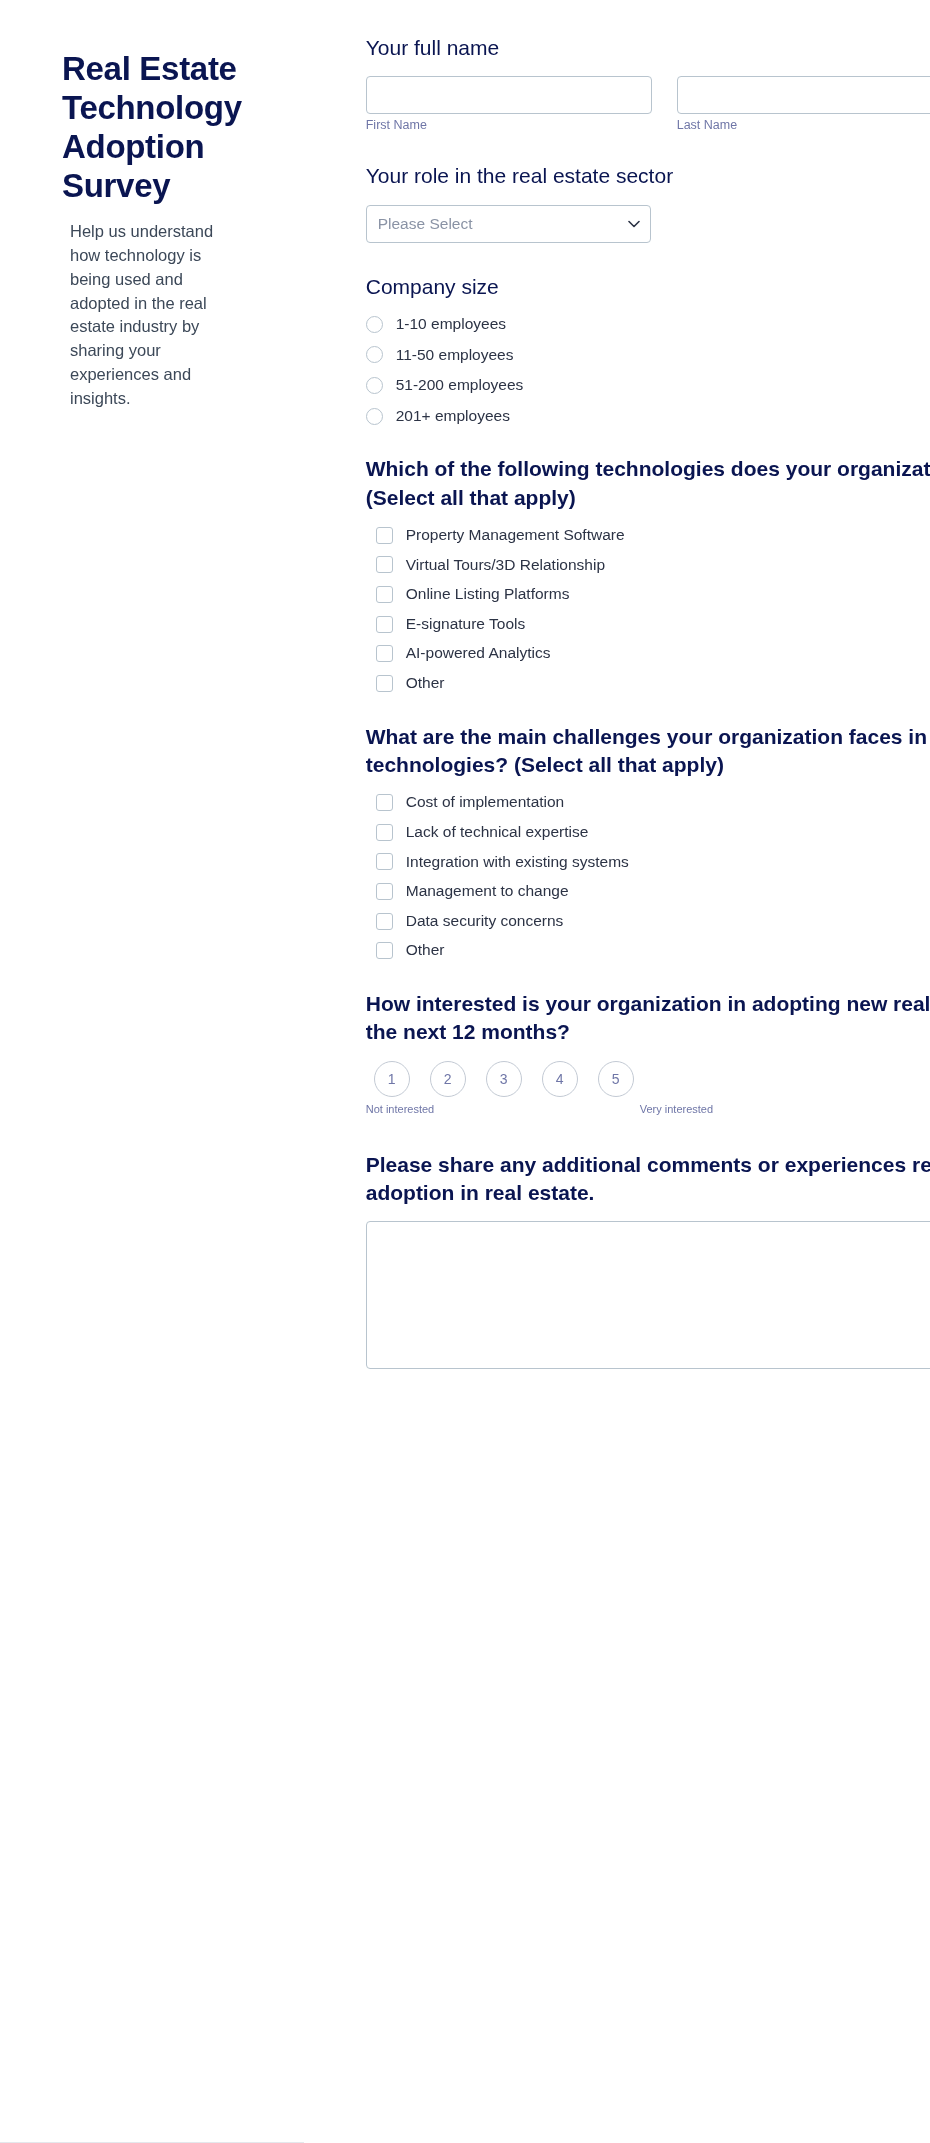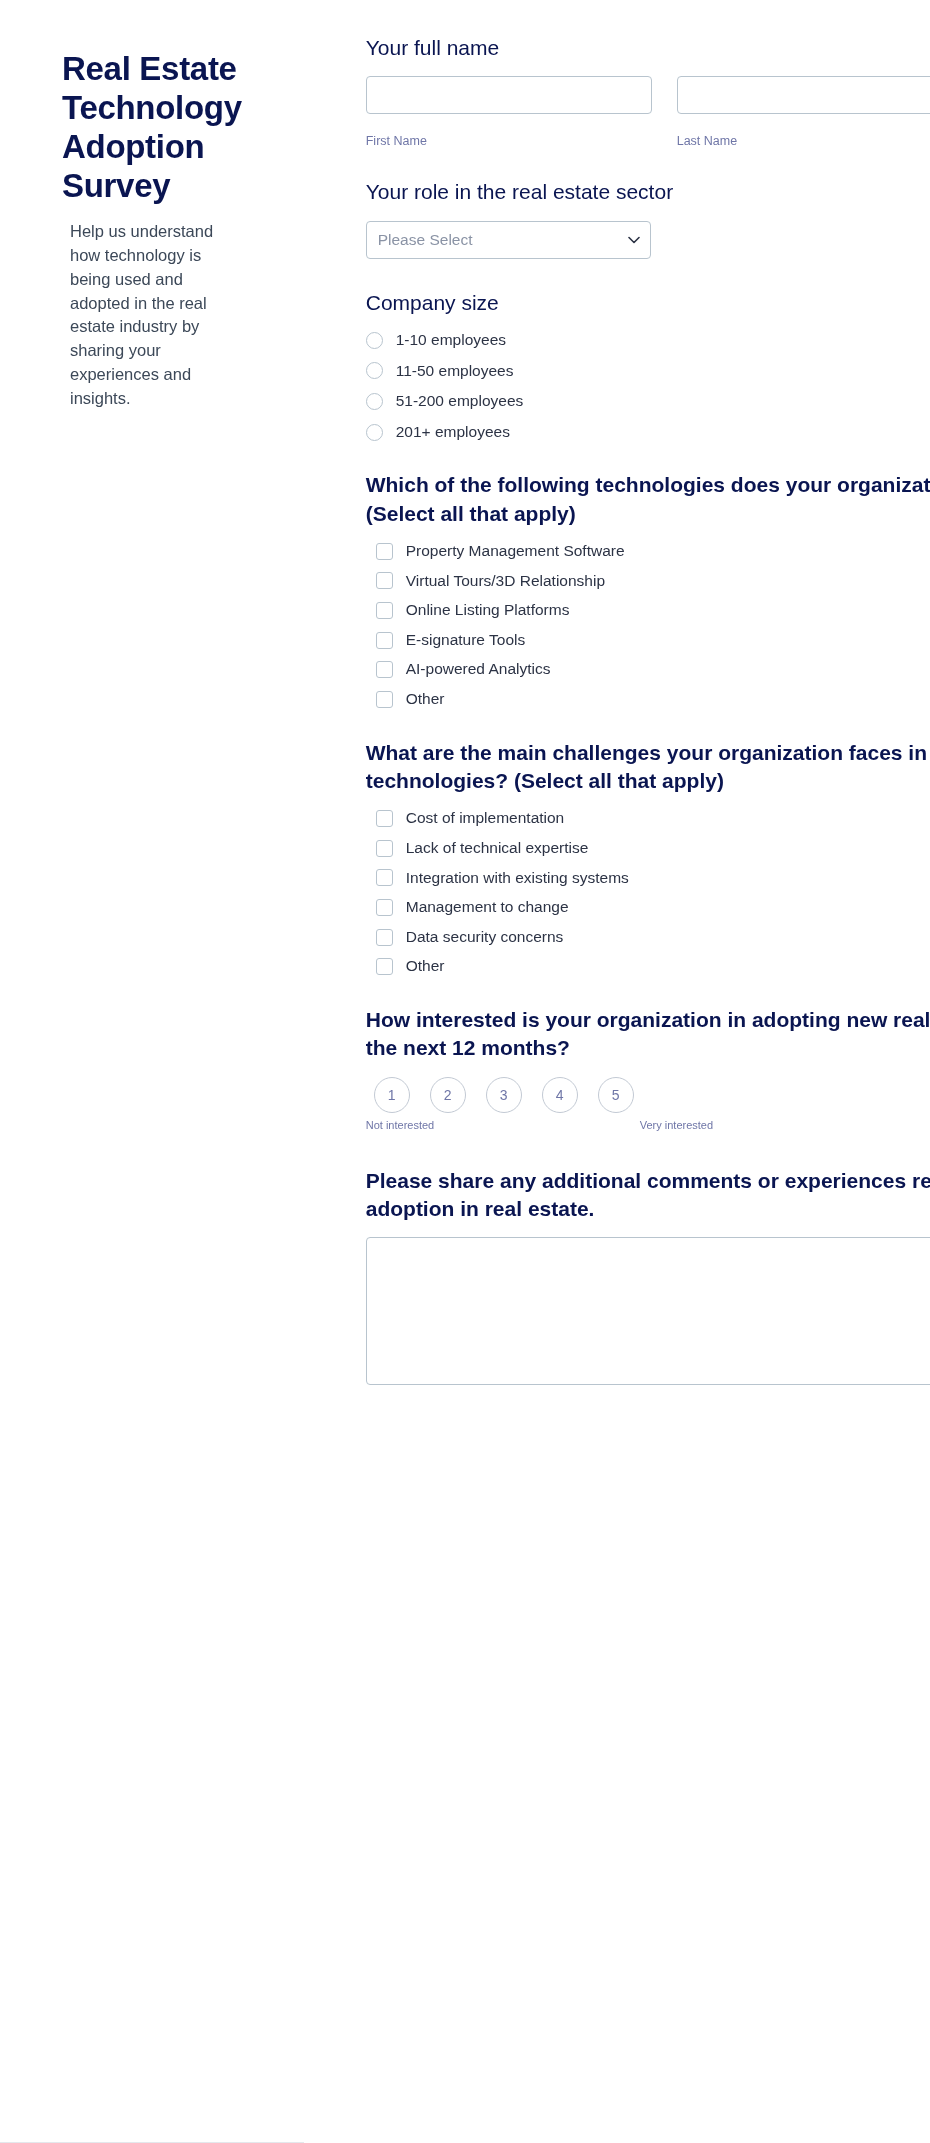--- a/index.html
+++ b/index.html
@@ -80,21 +80,21 @@
     background: #ffffff;
     padding: 6px 10px;
     font-size: 15px;
     color: #2c3345;
     font-family: "Liberation Sans", sans-serif;
     outline: none;
   }
   .sub-label {
     font-size: 12.5px;
     color: #6f76a7;
-    margin-top: 20px;
+    margin-top: 4px;
     display: block;
   }
 
   
   .select-wrap {
     position: relative;
     width: 285px;
   }
   .select-box {
     width: 100%;

